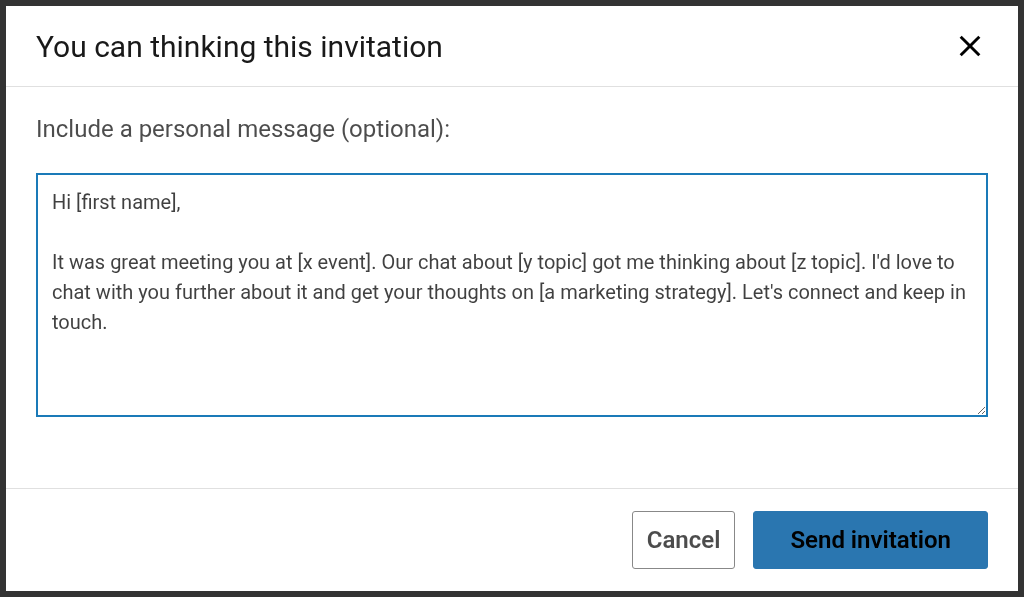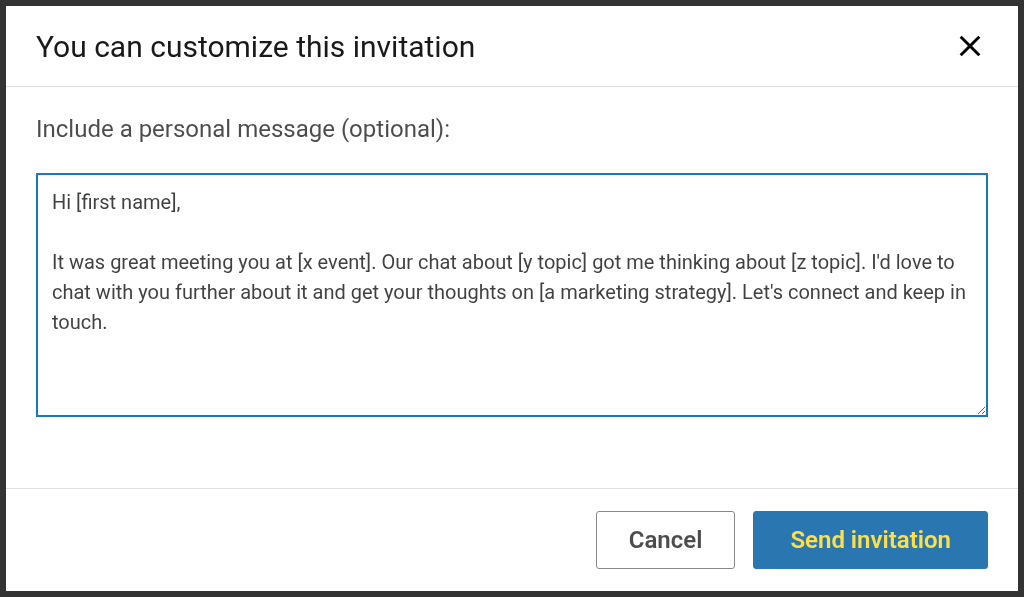--- a/index.html
+++ b/index.html
@@ -79,45 +79,45 @@
     .modal-footer {
       border-top: 1px solid #e0e0e0;
       padding: 22px 30px;
       display: flex;
       justify-content: flex-end;
       gap: 18px;
     }
     .btn {
       font-size: 24px;
       font-weight: 600;
-      padding: 14px 32px;
+      padding: 14px 14px;
       border-radius: 3px;
       cursor: pointer;
       font-family: inherit;
     }
     .btn-cancel {
       background: #fff;
       border: 1px solid #888;
       color: rgba(0,0,0,0.7);
     }
     .btn-primary {
       background: #2a76b0;
       border: 1px solid #2a76b0;
-      color: #fde047;
+      color: #000000;
       padding: 14px 36px;
     }
   </style>
 </head>
 <body>
 
 <div class="modal-container">
   <div class="modal">
 
     <div class="modal-header">
-      <h2 class="modal-title">You can customize this invitation</h2>
+      <h2 class="modal-title">You can thinking this invitation</h2>
       <button class="close-btn">
         <svg viewBox="0 0 24 24" fill="none">
           <line x1="4" y1="4" x2="20" y2="20"></line>
           <line x1="20" y1="4" x2="4" y2="20"></line>
         </svg>
       </button>
     </div>
 
     <div class="modal-body">
       <label class="field-label">Include a personal message (optional):</label>

